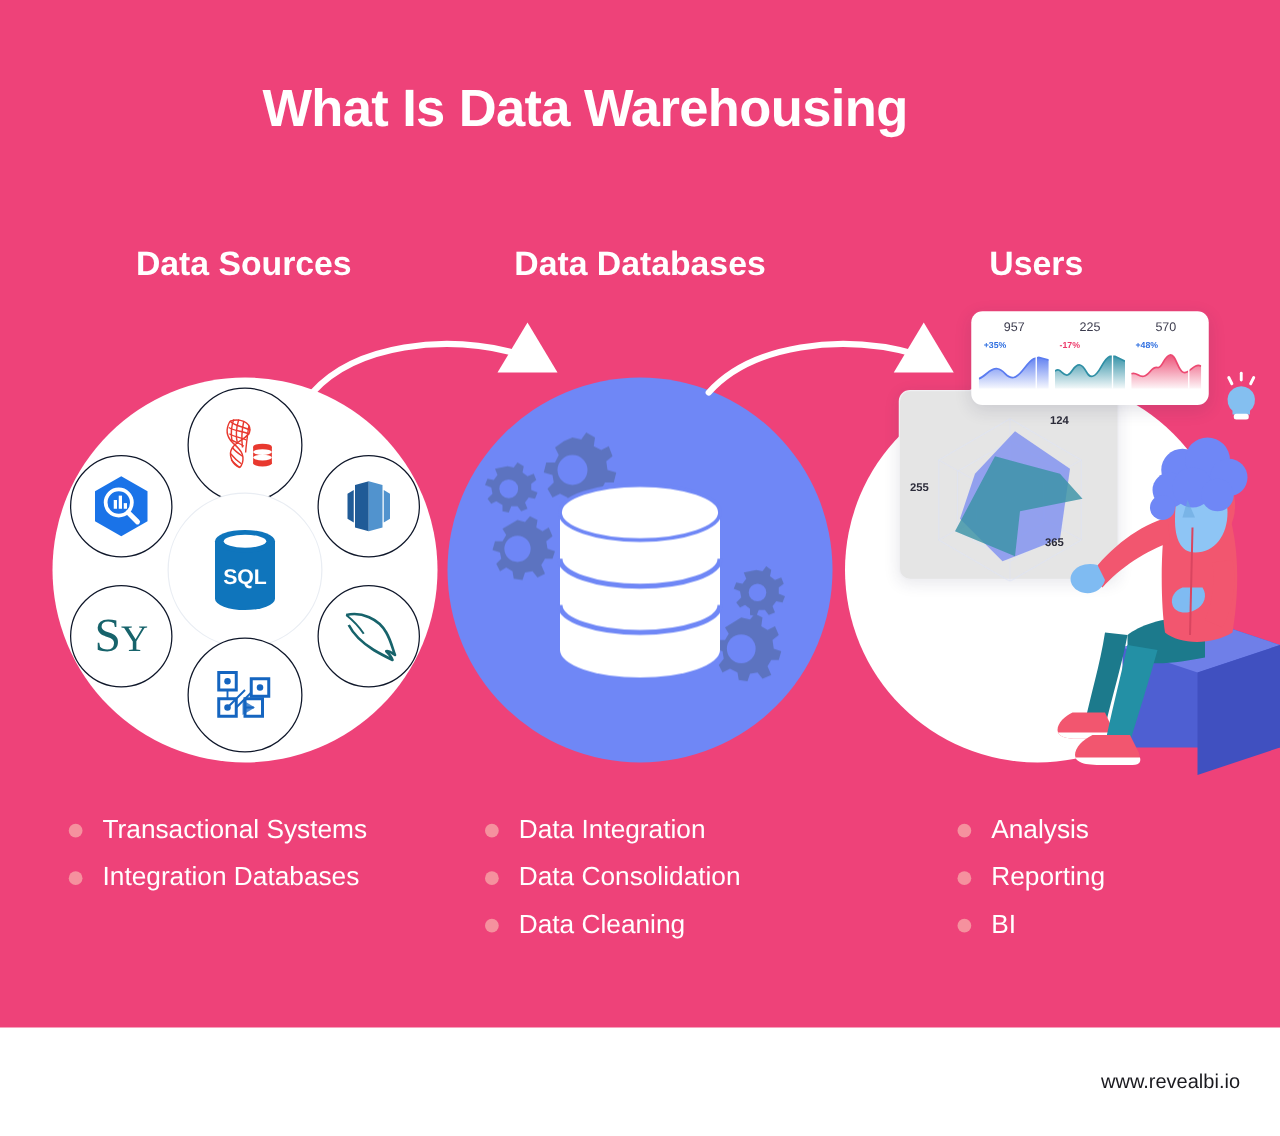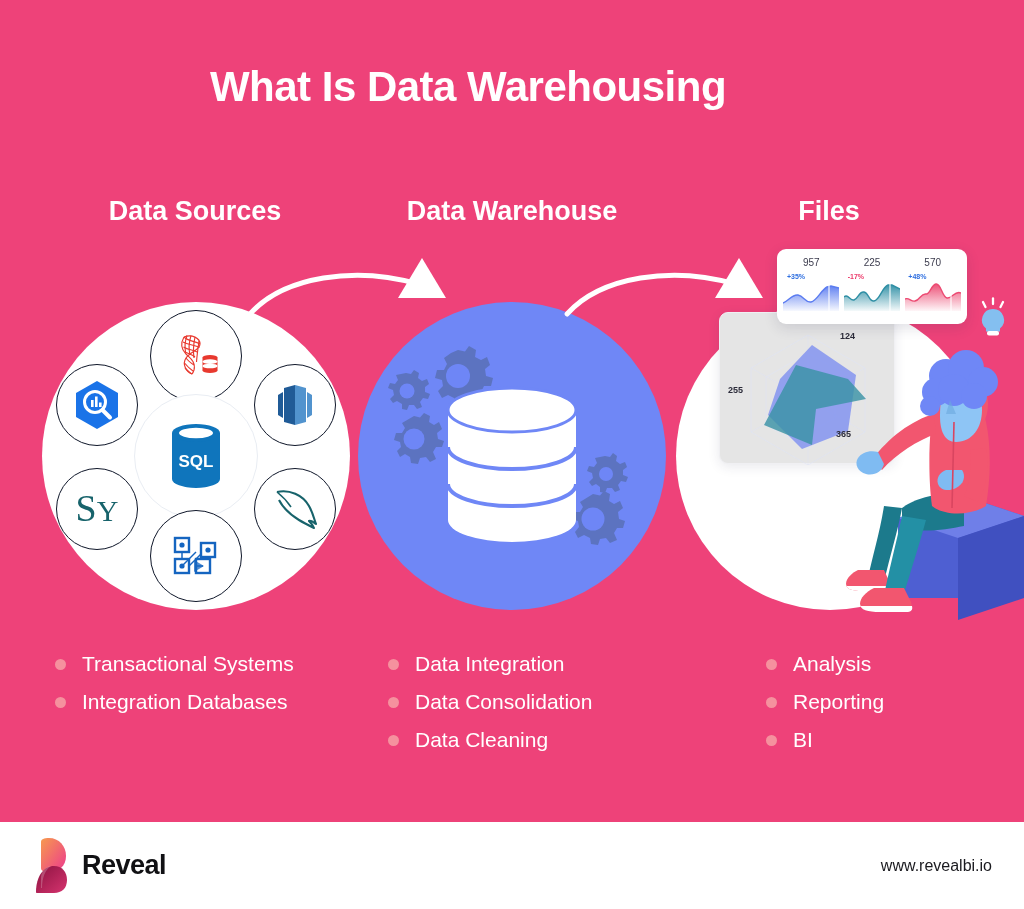--- a/index.html
+++ b/index.html
@@ -92,22 +92,22 @@
   #site-url { margin-left:auto; margin-right:32px; font-size:16px; color:#1a1a1f; }
 </style>
 </head>
 <body>
 
 <div class="stage">
 
   <div id="title">What Is Data Warehousing</div>
 
   <div class="col-head" id="head-0">Data Sources</div>
-  <div class="col-head" id="head-1">Data Warehouse</div>
-  <div class="col-head" id="head-2">Files</div>
+  <div class="col-head" id="head-1">Data Databases</div>
+  <div class="col-head" id="head-2">Users</div>
 
   <div class="big-circle" id="circle-sources">
 
     <div class="bubble" style="left:108px; top:8px; width:92px; height:92px;">
       <svg width="52" height="48" viewBox="0 0 52 48">
         <g fill="none" stroke="#e8392f" stroke-width="1.15">
           <path d="M14 5 C22 2, 30 6, 30 12 C30 18, 20 20, 16 26 C12 32, 16 40, 22 42"></path>
           <path d="M14 5 C10 12, 12 18, 16 22 C20 26, 26 30, 24 38 C23 41, 22 42, 22 42"></path>
           <path d="M14 5 C18 9, 24 9, 30 12"></path>
           <path d="M13 10 C18 13, 25 13, 29.5 15.5"></path>
@@ -423,34 +423,16 @@
       <span class="dot"></span>
       <span class="bullet-label">Reporting</span>
     </div>
     <div class="bullet-row">
       <span class="dot"></span>
       <span class="bullet-label">BI</span>
     </div>
   </div>
 
   <div id="footer">
-    <div id="logo-group">
-      <svg width="46" height="56" viewBox="0 0 46 56">
-        <defs>
-          <linearGradient id="lgTop" x1="0" y1="0" x2="1" y2="1">
-            <stop offset="0" stop-color="#f79a4e"></stop>
-            <stop offset="1" stop-color="#ec3a8e"></stop>
-          </linearGradient>
-          <linearGradient id="lgBot" x1="0" y1="0" x2="1" y2="1">
-            <stop offset="0" stop-color="#8c1240"></stop>
-            <stop offset="1" stop-color="#d6346f"></stop>
-          </linearGradient>
-        </defs>
-        <path d="M9 4 C9 1 12 0 17 0 C27 0 34 8 34 18 C34 28 27 34 17 34 C12 34 9 33 9 30 Z" fill="url(#lgTop)"></path>
-        <path d="M4 54 C4 38 12 28 22 28 C30 28 35 34 35 42 C35 50 30 55 22 55 L6 55 C4.5 55 4 55 4 54 Z" fill="url(#lgBot)"></path>
-        <path d="M9 40 C9 34 13 29 19 28 C13 32 10 40 10 50 L9 50 Z" fill="#ffffff" opacity=".22"></path>
-      </svg>
-      <span id="logo-word">Reveal</span>
-    </div>
     <span id="site-url">www.revealbi.io</span>
   </div>
 
 </div>
 
 </body></html>

